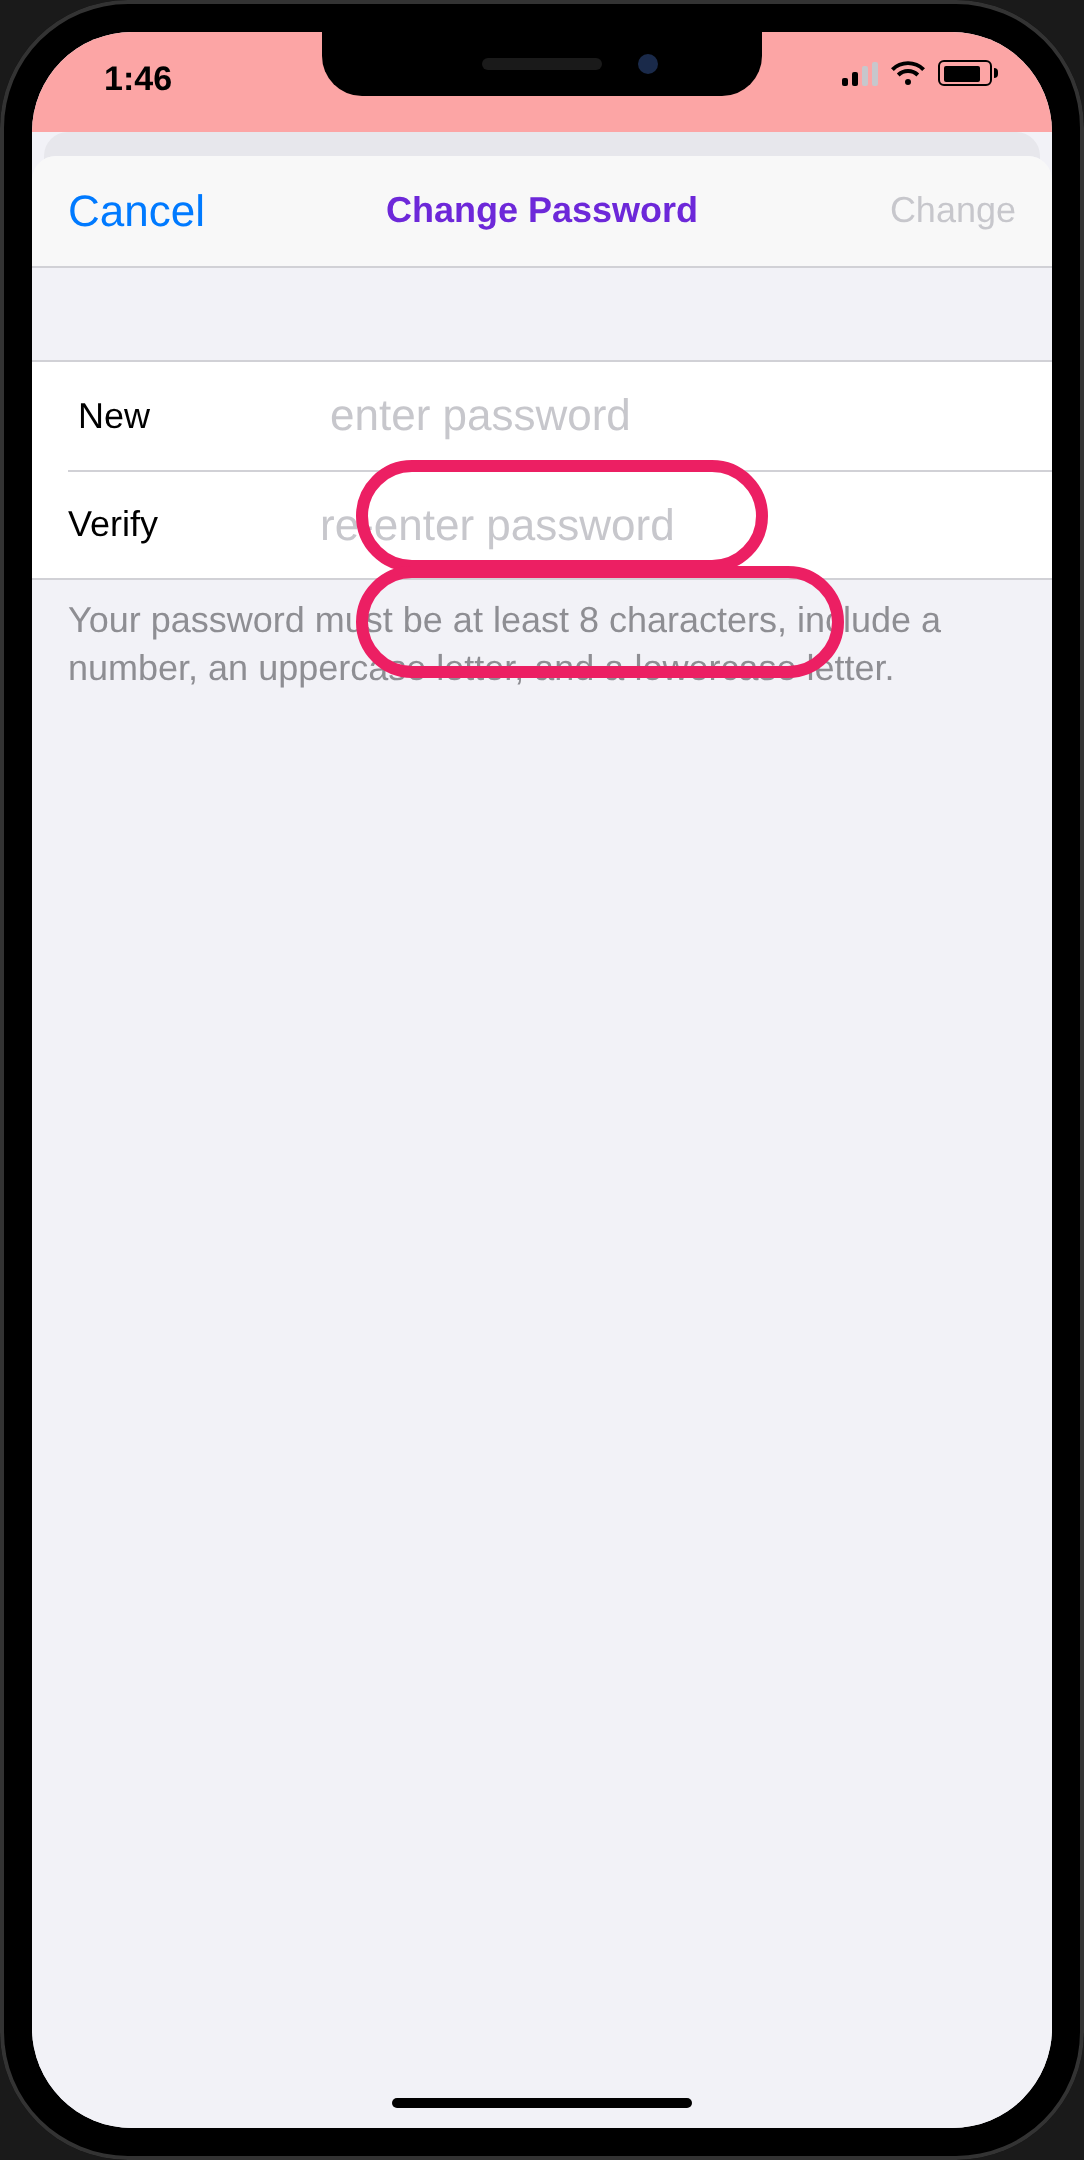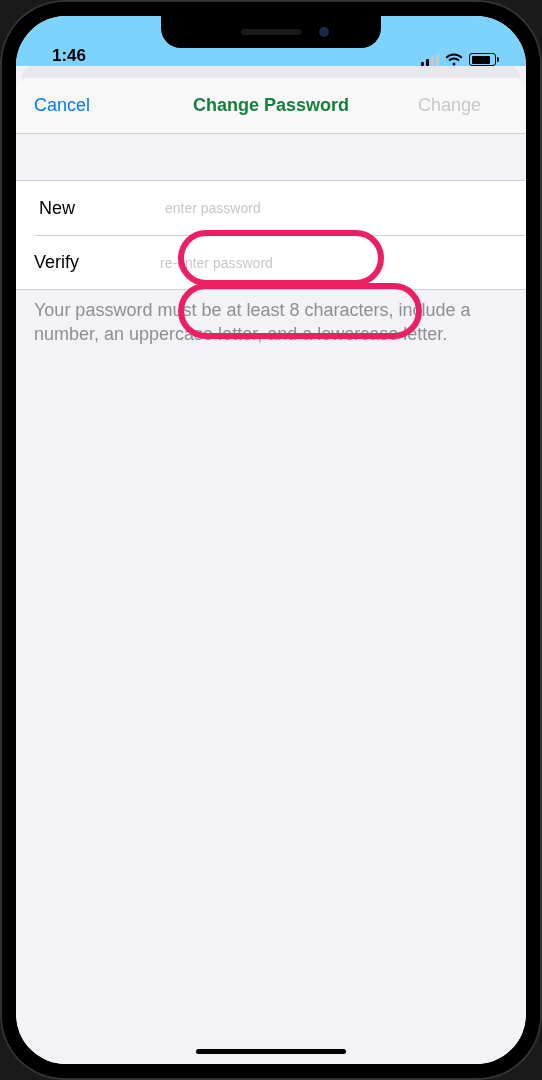--- a/index.html
+++ b/index.html
@@ -63,27 +63,27 @@
       width: 10px;
       height: 10px;
       background: #1a2a4a;
       border-radius: 50%;
       position:absolute;
       right: 52px;
     }
     .status-bar {
       height: 50px;
       display: flex;
-      align-items: flex-end;
+      align-items: flex-start;
       justify-content: space-between;
       padding: 14px 30px 0 36px;
       color: #000;
       font-size: 17px;
       font-weight: 600;
-      background: #7dd3fc;
+      background: #fca5a5;
     }
     .status-right {
       display: flex;
       align-items: center;
       gap: 6px;
     }
     .signal-bars {
       display: flex;
       align-items: flex-end;
       gap: 2px;
@@ -147,37 +147,38 @@
       height: 56px;
       display: flex;
       align-items: center;
       justify-content: space-between;
       padding: 0 18px;
       background: #f8f8f8;
       border-bottom: 0.5px solid #d1d1d6;
     }
     .nav-left {
       color: #007aff;
-      font-size: 18px;
+      font-size: 22px;
       font-weight: 400;
       min-width: 90px;
       text-align:left;
     }
     .nav-title {
       font-size: 18px;
       font-weight: 600;
-      color: #15803d;
+      color: #6d28d9;
       text-align:center;
       flex:1;
     }
     .nav-right {
       color: #c7c7cc;
       font-size: 18px;
       font-weight: 400;
       min-width: 90px;
+      text-align: right;
     }
     .form-section {
       margin-top: 46px;
       background: #fff;
       border-top: 0.5px solid #d1d1d6;
       border-bottom: 0.5px solid #d1d1d6;
     }
     .form-row {
       display: flex;
       align-items: center;
@@ -193,21 +194,21 @@
     .row-label {
       width: 126px;
       font-size: 18px;
       color: #000;
       flex-shrink: 0;
     }
     .row-input {
       flex: 1;
       border: none;
       outline: none;
-      font-size: 14px;
+      font-size: 22px;
       color: #0f766e;
       background: transparent;
     }
     .row-input::placeholder {
       color: #c7c7cc;
     }
     .footer-text {
       font-size: 18px;
       color: #8e8e93;
       padding: 8px 18px;

